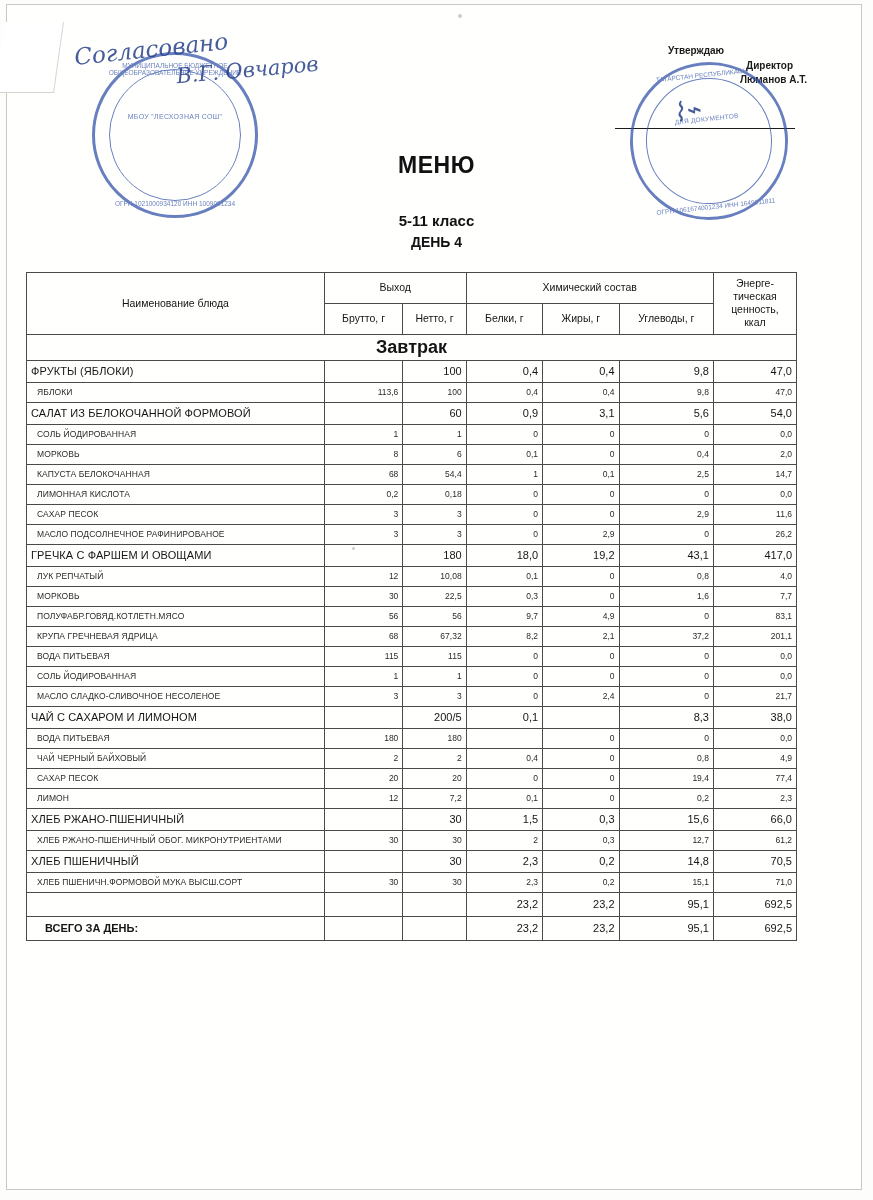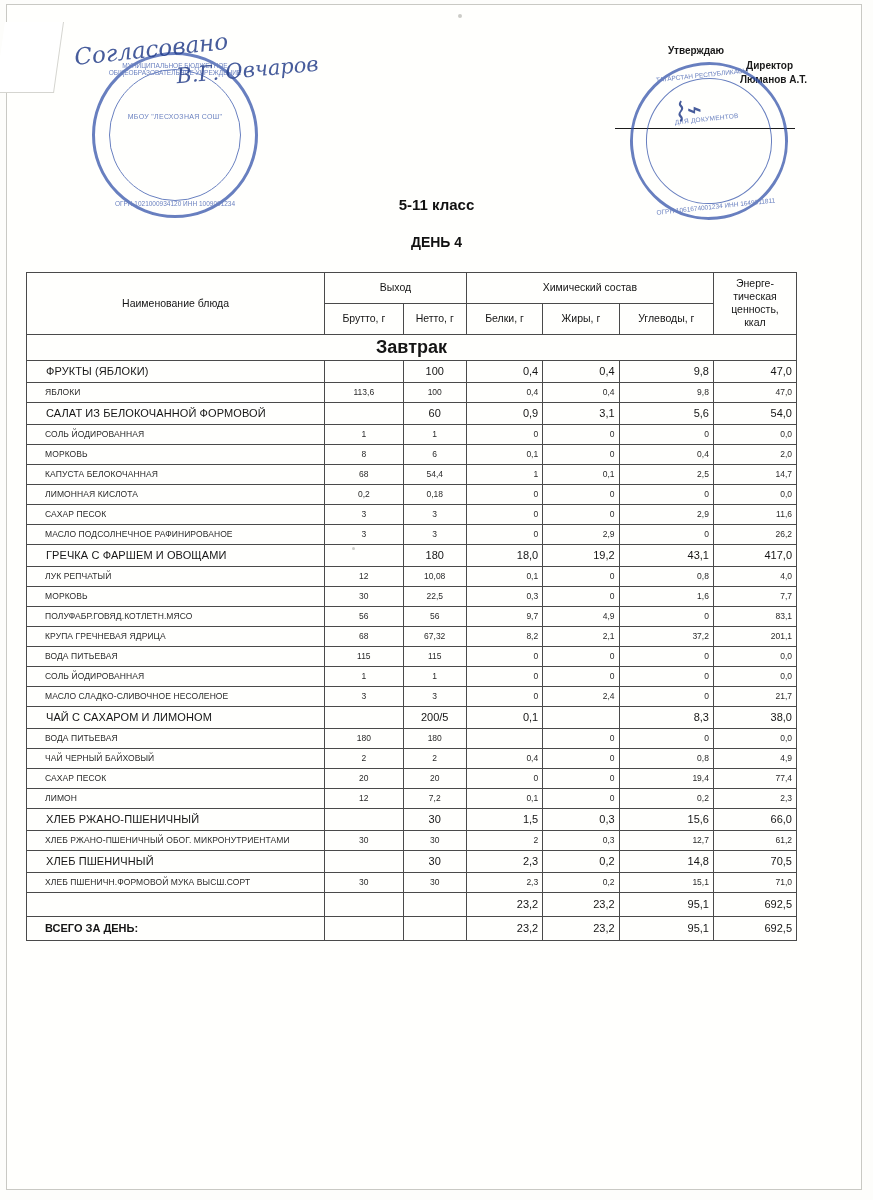--- a/index.html
+++ b/index.html
@@ -147,21 +147,21 @@
 
   
   .doc-title {
     position: absolute;
     left: 0; right: 0;
     text-align: center;
     font-weight: bold;
     color: #111;
   }
   .t-menu { top: 152px; font-size: 23px; letter-spacing: .5px; }
-  .t-class { top: 196px; font-size: 15px; }
+  .t-class { top: 212px; font-size: 15px; }
   .t-day { top: 234px; font-size: 14px; }
 
   
   table.menu {
     position: absolute;
     left: 26px;
     top: 272px;
     width: 771px;
     border-collapse: collapse;
     font-size: 10px;
@@ -192,35 +192,35 @@
     font-size: 18px;
     font-weight: bold;
     padding: 5px 0;
   }
   tr.dish td {
     font-size: 11px;
     height: 17px;
   }
   tr.dish td.name {
     text-align: left;
-    padding-left: 19px;
+    padding-left: 4px;
     letter-spacing: .1px;
   }
   tr.ingredient td {
     font-size: 8.5px;
     height: 15px;
     color: #2a2a2a;
   }
   tr.ingredient td.name {
     text-align: left;
-    padding-left: 18px;
+    padding-left: 10px;
     letter-spacing: .1px;
   }
   td.num { text-align: right; padding-right: 6px; }
-  td.num.center { text-align: center; padding-right: 4px; }
+  td.num.center { padding-right: 4px; }
   tr.subtotal td, tr.total td {
     font-size: 11px;
     height: 19px;
     font-weight: normal;
   }
   tr.total td.name {
     text-align: left;
     padding-left: 18px;
     font-weight: bold;
     font-size: 11px;
@@ -261,20 +261,21 @@
     <div class="stamp-ring-label ring-top">ТАТАРСТАН РЕСПУБЛИКАСЫ</div>
     <div class="stamp-text">ДЛЯ
 ДОКУМЕНТОВ</div>
     <div class="stamp-ring-label ring-bottom">ОГРН 1061674001234  ИНН 1649011811</div>
   </div>
 
   <div class="handwriting hw-soglasovano">Согласовано</div>
   <div class="handwriting hw-name">В.Г. Овчаров</div>
   <div class="handwriting hw-right-sign">⌇⌁</div>
 
+  <div class="doc-title t-menu">МЕНЮ</div>
   <div class="doc-title t-class">5-11 класс</div>
   <div class="doc-title t-day">ДЕНЬ 4</div>
 
   <table class="menu">
     <thead>
       <tr>
         <th class="col-name" rowspan="2">Наименование блюда</th>
         <th colspan="2">Выход</th>
         <th colspan="3">Химический состав</th>
         <th class="col-k" rowspan="2">

